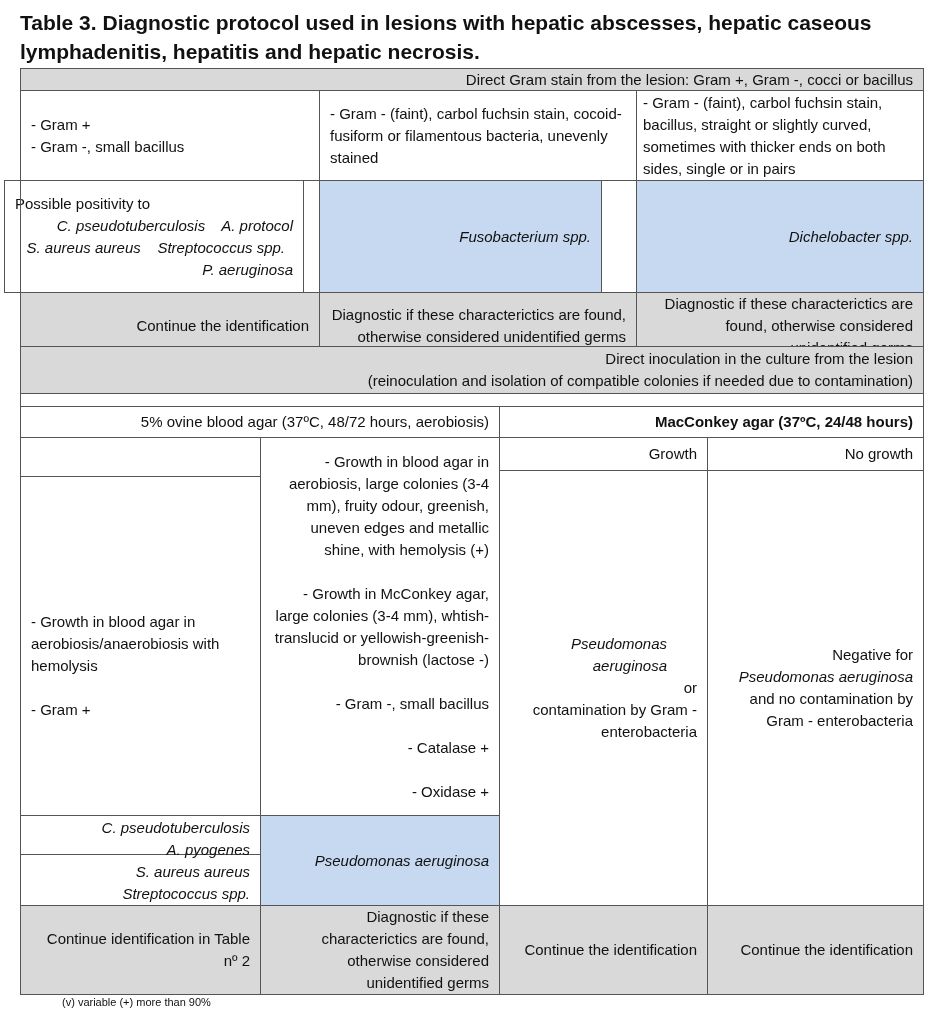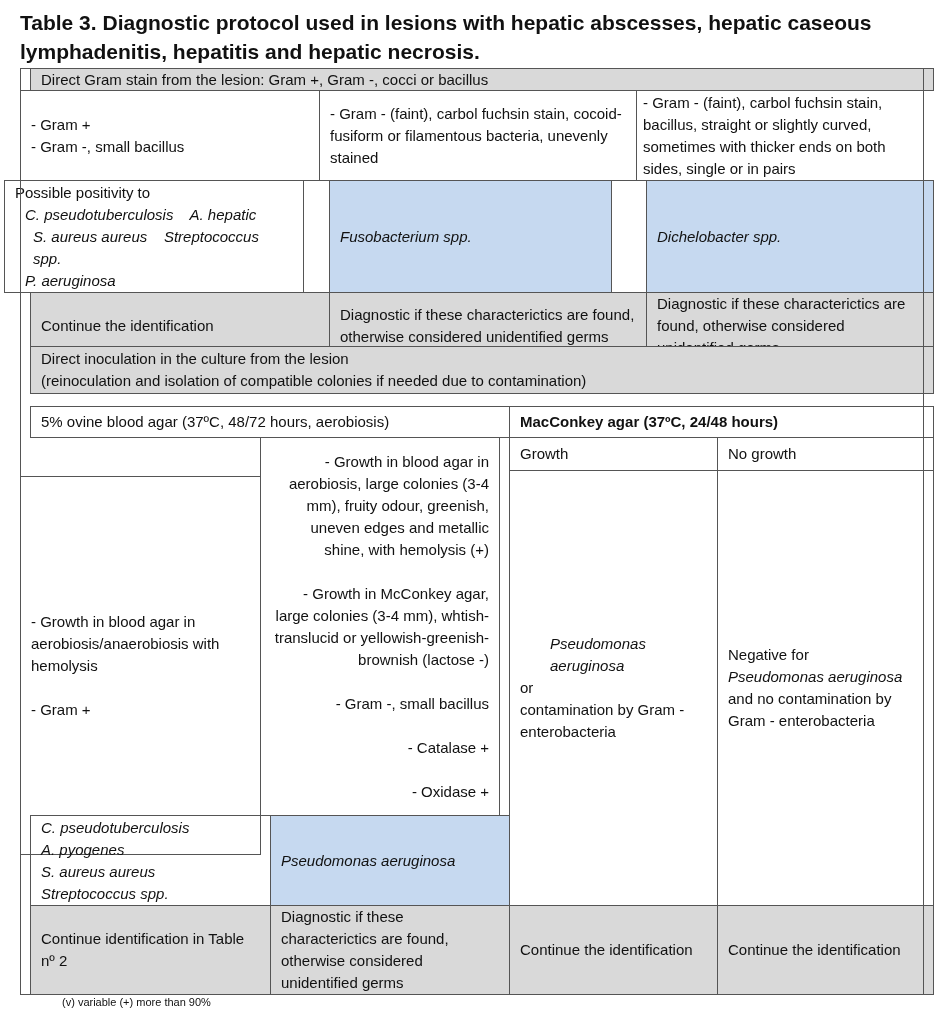--- a/index.html
+++ b/index.html
@@ -1,21 +1,21 @@
 <!DOCTYPE html>
 <html><head>
 <meta charset="utf-8">
 <style>
   html, body { margin:0; padding:0; background:#fff; }
   body { width:945px; height:1024px; position:relative; overflow:hidden; font-family:"Liberation Sans", sans-serif; color:#111; }
   .title { position:absolute; left:20px; top:8px; width:910px; font-weight:bold; font-size:21px; line-height:29px; }
   .box { position:absolute; border:1px solid #555; box-sizing:border-box; display:flex; flex-direction:column; justify-content:center; font-size:15px; line-height:22px; padding:0 10px; }
   .g { background:#d9d9d9; }
   .b { background:#c6d9f0; }
-  .c { text-align:left;margin-left:10px; }
+  .c { text-align:right; }
   .l { text-align:left; }
   .i { font-style:italic; }
   .frame { position:absolute; left:20px; top:68px; width:904px; height:927px; border:1.5px solid #555; box-sizing:border-box; pointer-events:none; }
   .foot { position:absolute; left:62px; top:996px; font-size:11px; }
   .gap { height:22px; }
 </style>
 </head>
 <body>
 
 <div class="title">Table 3. Diagnostic protocol used in lesions with hepatic abscesses, hepatic caseous lymphadenitis, hepatitis and hepatic necrosis.</div>
@@ -30,21 +30,21 @@
 </div>
 <div class="box l" style="left:319px;top:90px;width:318px;height:91px;">
     <span>- Gram - (faint), carbol fuchsin stain, cocoid-fusiform or filamentous bacteria, unevenly stained</span>
   </div>
 <div class="box l" style="left:636px;top:90px;width:288px;height:91px;padding:0 6px;">
     <span>- Gram - (faint), carbol fuchsin stain, bacillus, straight or slightly curved, sometimes with thicker ends on both sides, single or in pairs</span>
   </div>
 
 <div class="box" style="left:4px;top:180px;width:300px;height:113px;">
   <div class="l">Possible positivity to</div>
-  <div class="c i" style="white-space:pre;">C. pseudotuberculosis    A. hepatic</div>
+  <div class="c i" style="white-space:pre;">C. pseudotuberculosis    A. protocol</div>
   <div class="c i" style="white-space:pre-wrap;padding:0 8px;">S. aureus aureus    Streptococcus spp.</div>
   <div class="c i">P. aeruginosa</div>
 </div>
 <div class="box b c i" style="left:319px;top:180px;width:283px;height:113px;">
     <span>Fusobacterium spp.</span>
   </div>
 <div class="box b c i" style="left:636px;top:180px;width:288px;height:113px;">
     <span>Dichelobacter spp.</span>
   </div>
 

